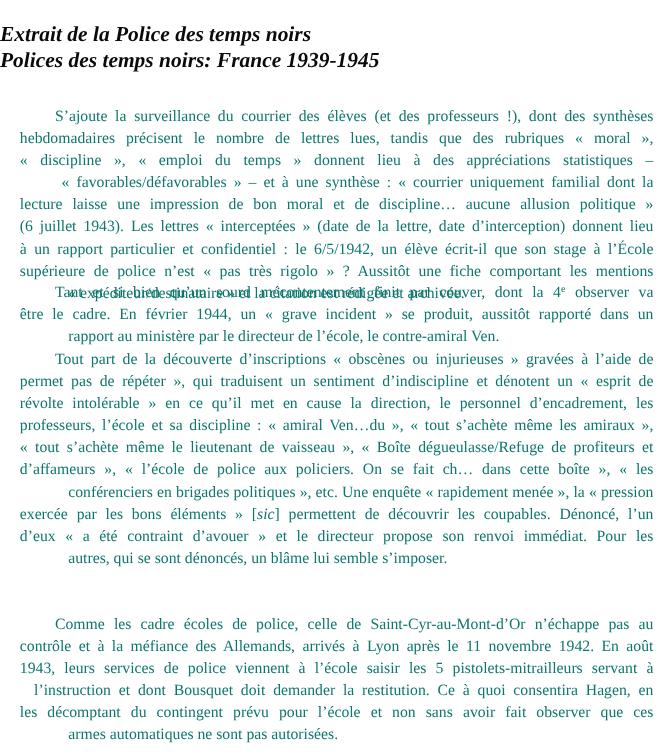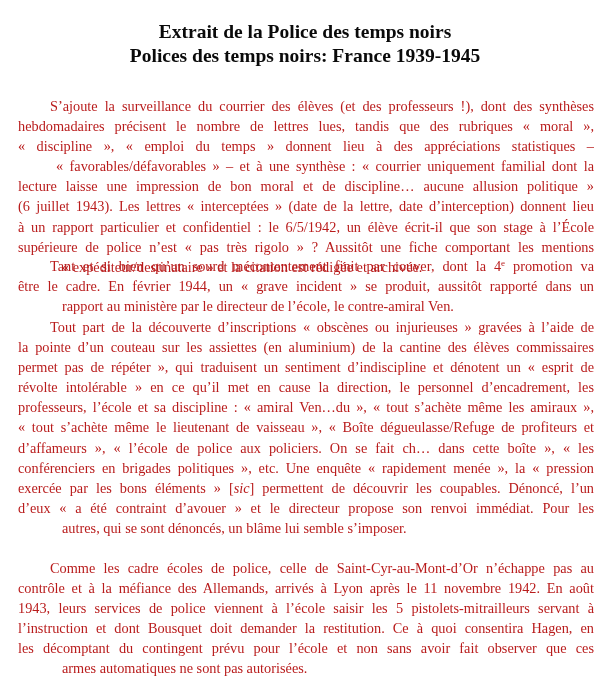--- a/index.html
+++ b/index.html
@@ -2,35 +2,34 @@
 <html><head>
 <meta charset="utf-8">
 <style>
   html, body { margin: 0; padding: 0; background: #ffffff; }
   body { width: 610px; height: 685px; overflow: hidden; position: relative; color: #1a1a1a; }
   .title {
     font-family: "Liberation Serif", "DejaVu Serif", serif;
     font-weight: bold;
     font-size: 19.5px;
     line-height: 23px;
-    text-align: center;
     color: #0a0a0a;
     position: absolute;
-    left: 0; width: 610px;
+    left: 0; width: 610px; font-style: italic;
   }
   .t1 { top: 20px; }
   .t2 { top: 44px; }
   .body {
     position: absolute;
     left: 18px;
     width: 576px;
     font-family: "Liberation Serif", "DejaVu Serif", serif;
     font-size: 14.3px;
     line-height: 20.1px;
-    color: #b91c1c;
+    color: #0f766e;
   }
   .line {
     display: block;
     text-align: justify;
     text-align-last: justify;
     white-space: nowrap;
     height: 20.1px;
     overflow: visible;
   }
   .line.last { text-align-last: left; margin-left: 44px; }
@@ -54,39 +53,38 @@
   <span class="line" style="white-space: nowrap;">« discipline », « emploi du temps » donnent lieu à des appréciations statistiques –</span>
   <span class="line half-indent" style="white-space: nowrap; margin-left: 32px;">« favorables/défavorables » – et à une synthèse : « courrier uniquement familial dont la</span>
   <span class="line" style="white-space: nowrap;">lecture laisse une impression de bon moral et de discipline… aucune allusion politique »</span>
   <span class="line" style="white-space: nowrap;">(6 juillet 1943). Les lettres « interceptées » (date de la lettre, date d’interception) donnent lieu</span>
   <span class="line" style="white-space: nowrap;">à un rapport particulier et confidentiel : le 6/5/1942, un élève écrit-il que son stage à l’École</span>
   <span class="line" style="white-space: nowrap;">supérieure de police n’est « pas très rigolo » ? Aussitôt une fiche comportant les mentions</span>
   <span class="line last">« expéditeur/destinataire » et la citation est rédigée et archivée.</span>
 </div>
 
 <div class="body p2">
-  <span class="line indent" style="white-space: nowrap;"><span>Tant et si bien qu’un sourd mécontentement finit par couver, dont la 4</span><sup>e</sup><span> promotion va</span></span>
+  <span class="line indent" style="white-space: nowrap;"><span>Tant et si bien qu’un sourd mécontentement finit par couver, dont la 4</span><sup>e</sup><span> observer va</span></span>
   <span class="line" style="white-space: nowrap;">être le cadre. En février 1944, un « grave incident » se produit, aussitôt rapporté dans un</span>
   <span class="line last">rapport au ministère par le directeur de l’école, le contre-amiral Ven.</span>
 </div>
 
 <div class="body p3">
   <span class="line indent" style="white-space: nowrap;">Tout part de la découverte d’inscriptions « obscènes ou injurieuses » gravées à l’aide de</span>
-  <span class="line" style="white-space: nowrap;">la pointe d’un couteau sur les assiettes (en aluminium) de la cantine des élèves commissaires</span>
   <span class="line" style="white-space: nowrap;">permet pas de répéter », qui traduisent un sentiment d’indiscipline et dénotent un « esprit de</span>
   <span class="line" style="white-space: nowrap;">révolte intolérable » en ce qu’il met en cause la direction, le personnel d’encadrement, les</span>
   <span class="line" style="white-space: nowrap;">professeurs, l’école et sa discipline : « amiral Ven…du », « tout s’achète même les amiraux »,</span>
   <span class="line" style="white-space: nowrap;">« tout s’achète même le lieutenant de vaisseau », « Boîte dégueulasse/Refuge de profiteurs et</span>
   <span class="line" style="white-space: nowrap;">d’affameurs », « l’école de police aux policiers. On se fait ch… dans cette boîte », « les</span>
-  <span class="line" style="white-space: nowrap;">conférenciers en brigades politiques », etc. Une enquête « rapidement menée », la « pression</span>
+  <span class="line" style="white-space: nowrap; margin-left: 44px;">conférenciers en brigades politiques », etc. Une enquête « rapidement menée », la « pression</span>
   <span class="line" style="white-space: nowrap;"><span>exercée par les bons éléments » [</span><i>sic</i><span>] permettent de découvrir les coupables. Dénoncé, l’un</span></span>
   <span class="line" style="white-space: nowrap;">d’eux « a été contraint d’avouer » et le directeur propose son renvoi immédiat. Pour les</span>
   <span class="line last">autres, qui se sont dénoncés, un blâme lui semble s’imposer.</span>
 </div>
 
 <div class="body p4">
   <span class="line indent" style="white-space: nowrap;">Comme les cadre écoles de police, celle de Saint-Cyr-au-Mont-d’Or n’échappe pas au</span>
   <span class="line" style="white-space: nowrap; font-family: Liberation Serif, serif;">contrôle et à la méfiance des Allemands, arrivés à Lyon après le 11 novembre 1942. En août</span>
   <span class="line" style="white-space: nowrap;">1943, leurs services de police viennent à l’école saisir les 5 pistolets-mitrailleurs servant à</span>
-  <span class="line" style="white-space: nowrap;">l’instruction et dont Bousquet doit demander la restitution. Ce à quoi consentira Hagen, en</span>
+  <span class="line" style="white-space: nowrap; margin-left: 13px;">l’instruction et dont Bousquet doit demander la restitution. Ce à quoi consentira Hagen, en</span>
   <span class="line" style="white-space: nowrap;">les décomptant du contingent prévu pour l’école et non sans avoir fait observer que ces</span>
   <span class="line last">armes automatiques ne sont pas autorisées.</span>
 </div>
 
 </body></html>

